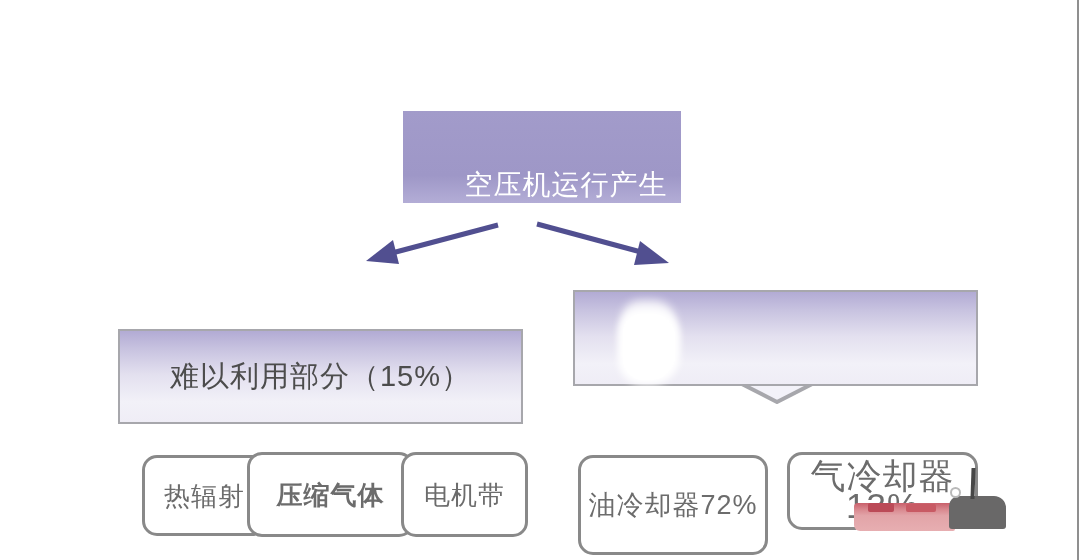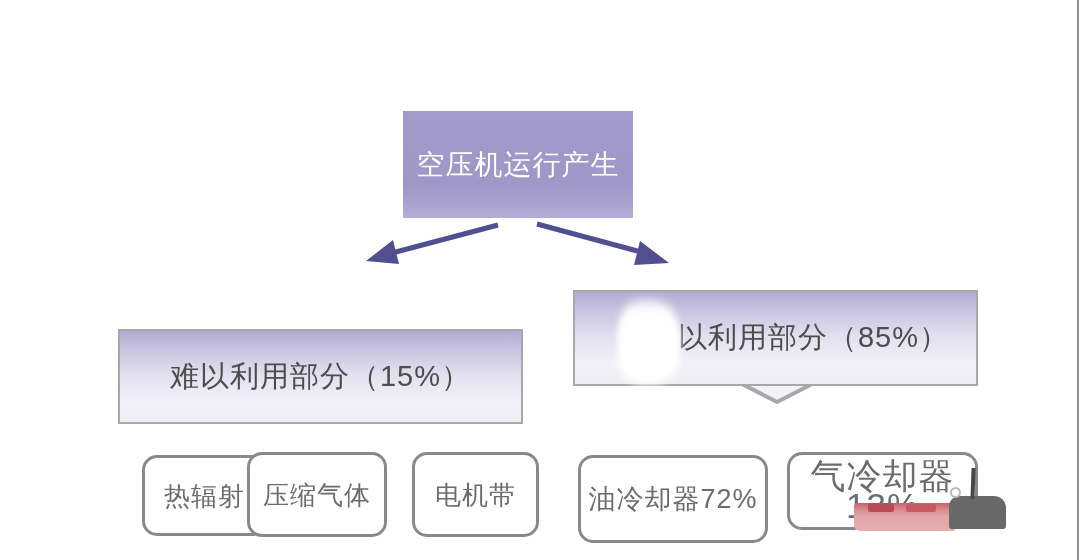--- a/index.html
+++ b/index.html
@@ -5,25 +5,25 @@
   html,body { margin:0; padding:0; background:#ffffff; }
   .stage {
     position:relative; width:1081px; height:560px; overflow:hidden;
     background:#ffffff;
     font-family:"Liberation Sans","DejaVu Sans",sans-serif;
   }
   .abs { position:absolute; }
 
   
   .root-box {
-    left:403px; top:111px; width:230px; height:107px;
+    left:403px; top:111px; width:230px; height:92px;
     background:linear-gradient(180deg,#a29bca 0%, #9e97c7 70%, #b3add6 100%);
-    display:flex; flex-direction:column; align-items:center; justify-content:center;
+    display:flex; flex-direction:column; align-items:center; justify-content:flex-end;
     color:#ffffff; font-size:28px; line-height:37px; letter-spacing:1px;
-    text-align:center; font-weight:400;
+    text-align:center; font-weight:400;padding-left:48px;
   }
 
   
   .connector-layer { left:0; top:0; width:1081px; height:560px; pointer-events:none; }
 
   
   .branch {
     background:linear-gradient(180deg,#b2abd4 0%, #c8c3e0 20%, #e3e0ef 48%, #f2f1f8 78%, #efedf6 100%);
     border:2px solid #a7a7ac;
     display:flex; align-items:center; justify-content:center;
@@ -41,23 +41,23 @@
   }
 
   
   .leaf {
     background:#ffffff; border:3px solid #898989; border-radius:15px;
     display:flex; flex-direction:column; align-items:center; justify-content:center;
     color:#6c6c6c; text-align:center; font-size:26px; line-height:30px; letter-spacing:1px;
     box-sizing:border-box;
   }
   .leaf-1 { left:103px; top:455px; width:125px; height:81px;margin-left:39px; }
-  .leaf-2 { left:247px; top:452px; width:140px; height:85px; }
-  .leaf-3 { left:412px; top:452px; width:127px; height:85px;gap:20px; }
-  .leaf-4 { left:578px; top:455px; width:190px; height:88px; font-size:27px; }
+  .leaf-2 { left:247px; top:452px; width:167px; height:85px;font-weight:bold; }
+  .leaf-3 { left:401px; top:452px; width:127px; height:85px;gap:20px; }
+  .leaf-4 { left:578px; top:455px; width:190px; height:100px; font-size:27px; }
   .leaf-5 { left:787px; top:452px; width:191px; height:78px; font-size:35px; }
 
   
   .wm-eraser { left:856px; top:519px; width:128px; height:26px; background:#ffffff; }
   .wm-pink {
     left:854px; top:503px; width:101px; height:28px;
     background:linear-gradient(180deg,#c9606b 0%, #d8868d 22%, #e2a4a8 45%, #e7aeb1 100%);
     border-radius:4px 2px 2px 6px;
   }
   .wm-pink-mark1 { left:14px; top:0px; width:26px; height:9px; background:#bb4a57; border-radius:2px; }
@@ -99,21 +99,20 @@
     <path d="M279,383 L322,405 L365,383" fill="#f3f2f9" stroke="#a7a7ac" stroke-width="4" stroke-linejoin="round"></path>
 
     <path d="M734,380 L777,402 L820,380" fill="#f3f2f9" stroke="#a7a7ac" stroke-width="4" stroke-linejoin="round"></path>
   </svg>
 
   <div class="abs branch branch-left">
     <span class="branch-label">难以利用部分（15%）</span>
   </div>
 
   <div class="abs branch branch-right">
-    <span class="branch-label">以利用部分（85%）</span>
     <div class="abs erased-spot"></div>
   </div>
 
   <div class="abs leaf leaf-1">
     <span>热辐射</span>
   </div>
   <div class="abs leaf leaf-2">
     <span>压缩气体</span>
   </div>
   <div class="abs leaf leaf-3">

